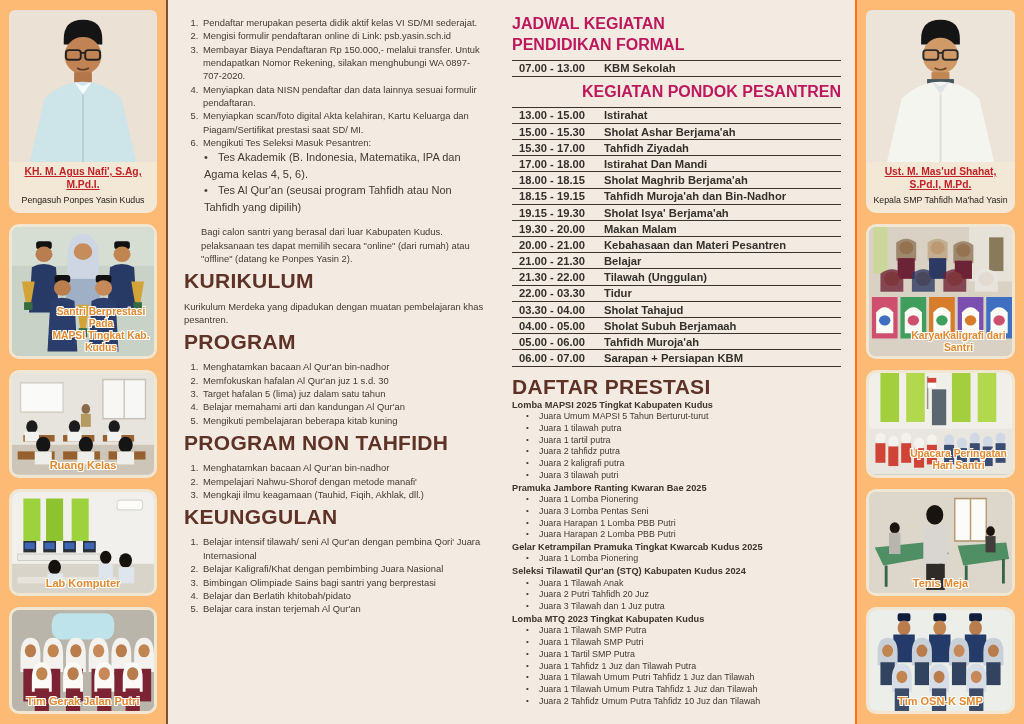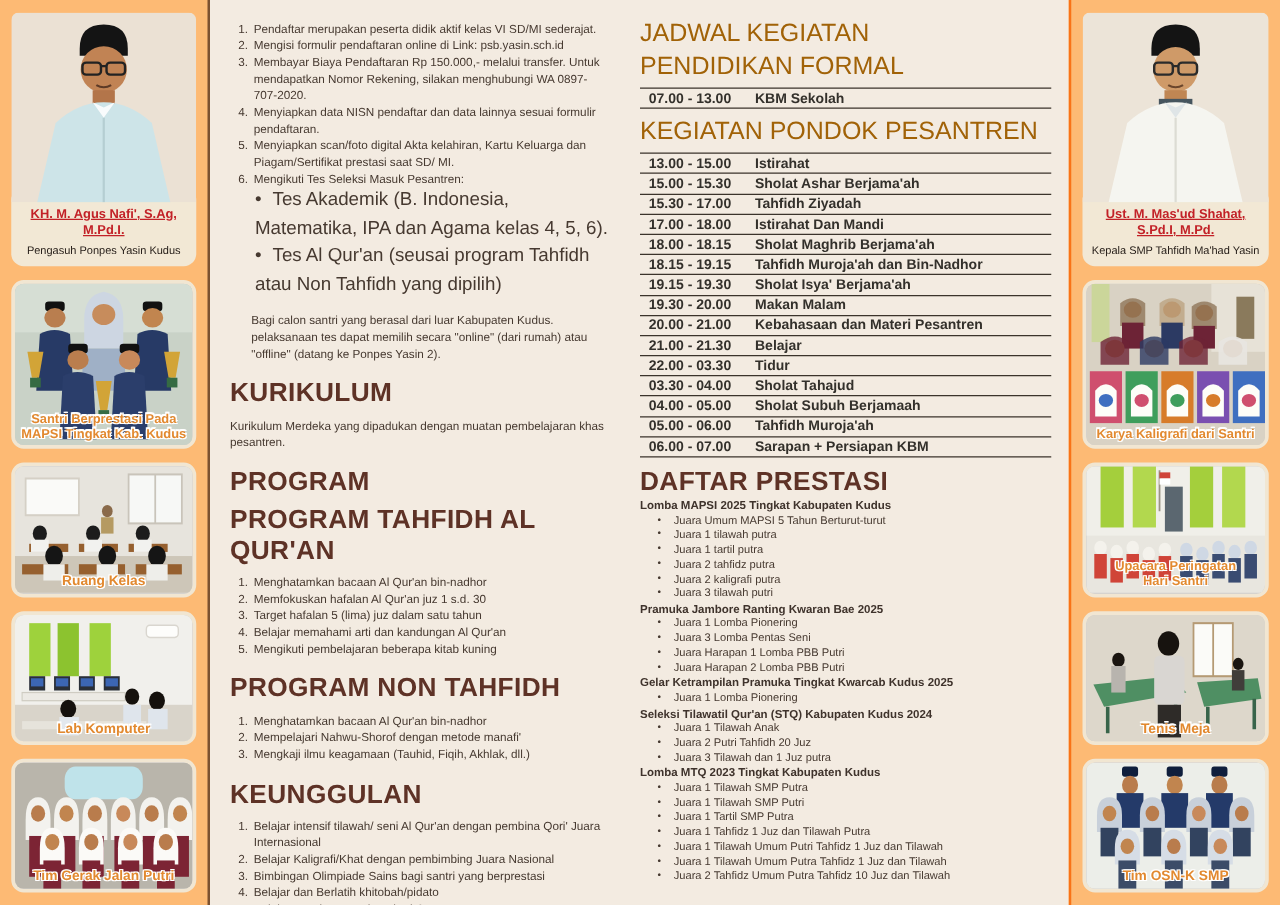--- a/index.html
+++ b/index.html
@@ -19,44 +19,44 @@
   .person-name { color:#c22127; font-weight:bold; font-size:10.3px; text-decoration:underline; line-height:1.25; }
   .person-role { color:#231b16; font-size:8.8px; margin-top:3px; }
 
   .photo-card { border:3px solid #f1e6d2; border-radius:10px; overflow:hidden; position:relative; background:#ccc; }
   .photo-card svg { width:100%; height:100%; display:block; }
   .photo-tall { height:152px; }
   .photo-short { height:120px; }
   .photo-caption { position:absolute; left:0; right:0; bottom:3px; text-align:center; font-weight:bold;
       font-size:11px; line-height:1.15; color:#e2892f;
       text-shadow:-1px -1px 0 #fff, 1px -1px 0 #fff, -1px 1px 0 #fff, 1px 1px 0 #fff, 0 1px 0 #fff, 0 -1px 0 #fff; }
-  .photo-caption.small { font-size:10.3px; }
+  .photo-caption.small { font-size:10.3px;padding-left:36px; }
 
   
   .col-mid { width:332px; min-width:332px; padding:16px 12px 0 16px; color:#463930; }
   .col-right { flex:1; padding:14px 14px 0 12px; color:#463930; }
 
   h1.sec { font-size:21px; font-weight:bold; color:#5e3226; letter-spacing:0.3px; line-height:1.15; }
   .col-mid h1.sec { margin-bottom:6px; }
 
   ol.num { list-style:decimal outside; padding-left:17px; font-size:9.4px; line-height:1.42; }
   ol.num li { padding-left:2px; }
-  ul.dots { list-style:none; padding-left:20px; font-size:15px; line-height:1.5; }
+  ul.dots { list-style:none; padding-left:20px; font-size:11px; line-height:1.5; }
   ul.dots li::before { content:"•"; display:inline-block; width:14px; }
   .note { font-size:9.4px; line-height:1.42; margin:10px 0 0 17px; }
   .body-text { font-size:9.4px; line-height:1.42; }
-  .mt14 { margin-top:14px; } .mt6 { margin-top:6px; }
+  .mt14 { margin-top:4px; } .mt6 { margin-top:6px; }
 
   
-  h2.jadwal-title { font-size:20px; font-weight:normal; color:#a16207; line-height:1.3; }
+  h2.jadwal-title { font-size:16px; font-weight:bold; color:#be185d; line-height:1.3; }
   .sched { border-top:1.6px solid #3b332b; margin-top:4px; }
   .sched-row { display:flex; border-bottom:1.6px solid #3b332b; padding:1.8px 0 1.4px; }
   .sched-time { width:92px; min-width:92px; padding-left:7px; font-weight:bold; font-size:11.2px; color:#33302b; }
   .sched-act { font-weight:bold; font-size:11.2px; color:#33302b; }
-  .pondok-heading { margin-top:5px; }
+  .pondok-heading { margin-top:5px;text-align:right; }
 
   .prestasi { margin-top:8px; }
   .prestasi-group-title { font-weight:bold; font-size:9.2px; color:#3f332c; line-height:1.35; }
   ul.prestasi-items { list-style:none; padding-left:14px; font-size:8.9px; line-height:1.32; }
   ul.prestasi-items li::before { content:"•"; display:inline-block; width:13px; font-size:8px; vertical-align:top; }
 </style>
 </head>
 <body>
 
 <div class="page">
@@ -245,21 +245,20 @@
       <p class="note">Bagi calon santri yang berasal dari luar Kabupaten Kudus. pelaksanaan tes dapat memilih secara "online" (dari rumah) atau "offline" (datang ke Ponpes Yasin 2).</p>
     </section>
 
     <section class="mt14">
       <h1 class="sec">KURIKULUM</h1>
       <p class="body-text">Kurikulum Merdeka yang dipadukan dengan muatan pembelajaran khas pesantren.</p>
     </section>
 
     <section class="mt14">
       <h1 class="sec">PROGRAM</h1>
-      <h1 class="sec">PROGRAM TAHFIDH AL QUR'AN</h1>
       <ol class="num mt6">
 
       <li>Menghatamkan bacaan Al Qur'an bin-nadhor</li>
           <li>Memfokuskan hafalan Al Qur'an juz 1 s.d. 30</li>
           <li>Target hafalan 5 (lima) juz dalam satu tahun</li>
           <li>Belajar memahami arti dan kandungan Al Qur'an</li>
           <li>Mengikuti pembelajaran beberapa kitab kuning</li>
         </ol>
     </section>
 
@@ -343,20 +342,24 @@
           <div class="sched-row">
             <span class="sched-time">20.00 - 21.00</span>
             <span class="sched-act">Kebahasaan dan Materi Pesantren</span>
           </div>
 
           <div class="sched-row">
             <span class="sched-time">21.00 - 21.30</span>
             <span class="sched-act">Belajar</span>
           </div>
 
+          <div class="sched-row">
+            <span class="sched-time">21.30 - 22.00</span>
+            <span class="sched-act">Tilawah (Unggulan)</span>
+          </div>
 
           <div class="sched-row">
             <span class="sched-time">22.00 - 03.30</span>
             <span class="sched-act">Tidur</span>
           </div>
 
           <div class="sched-row">
             <span class="sched-time">03.30 - 04.00</span>
             <span class="sched-act">Sholat Tahajud</span>
           </div>

